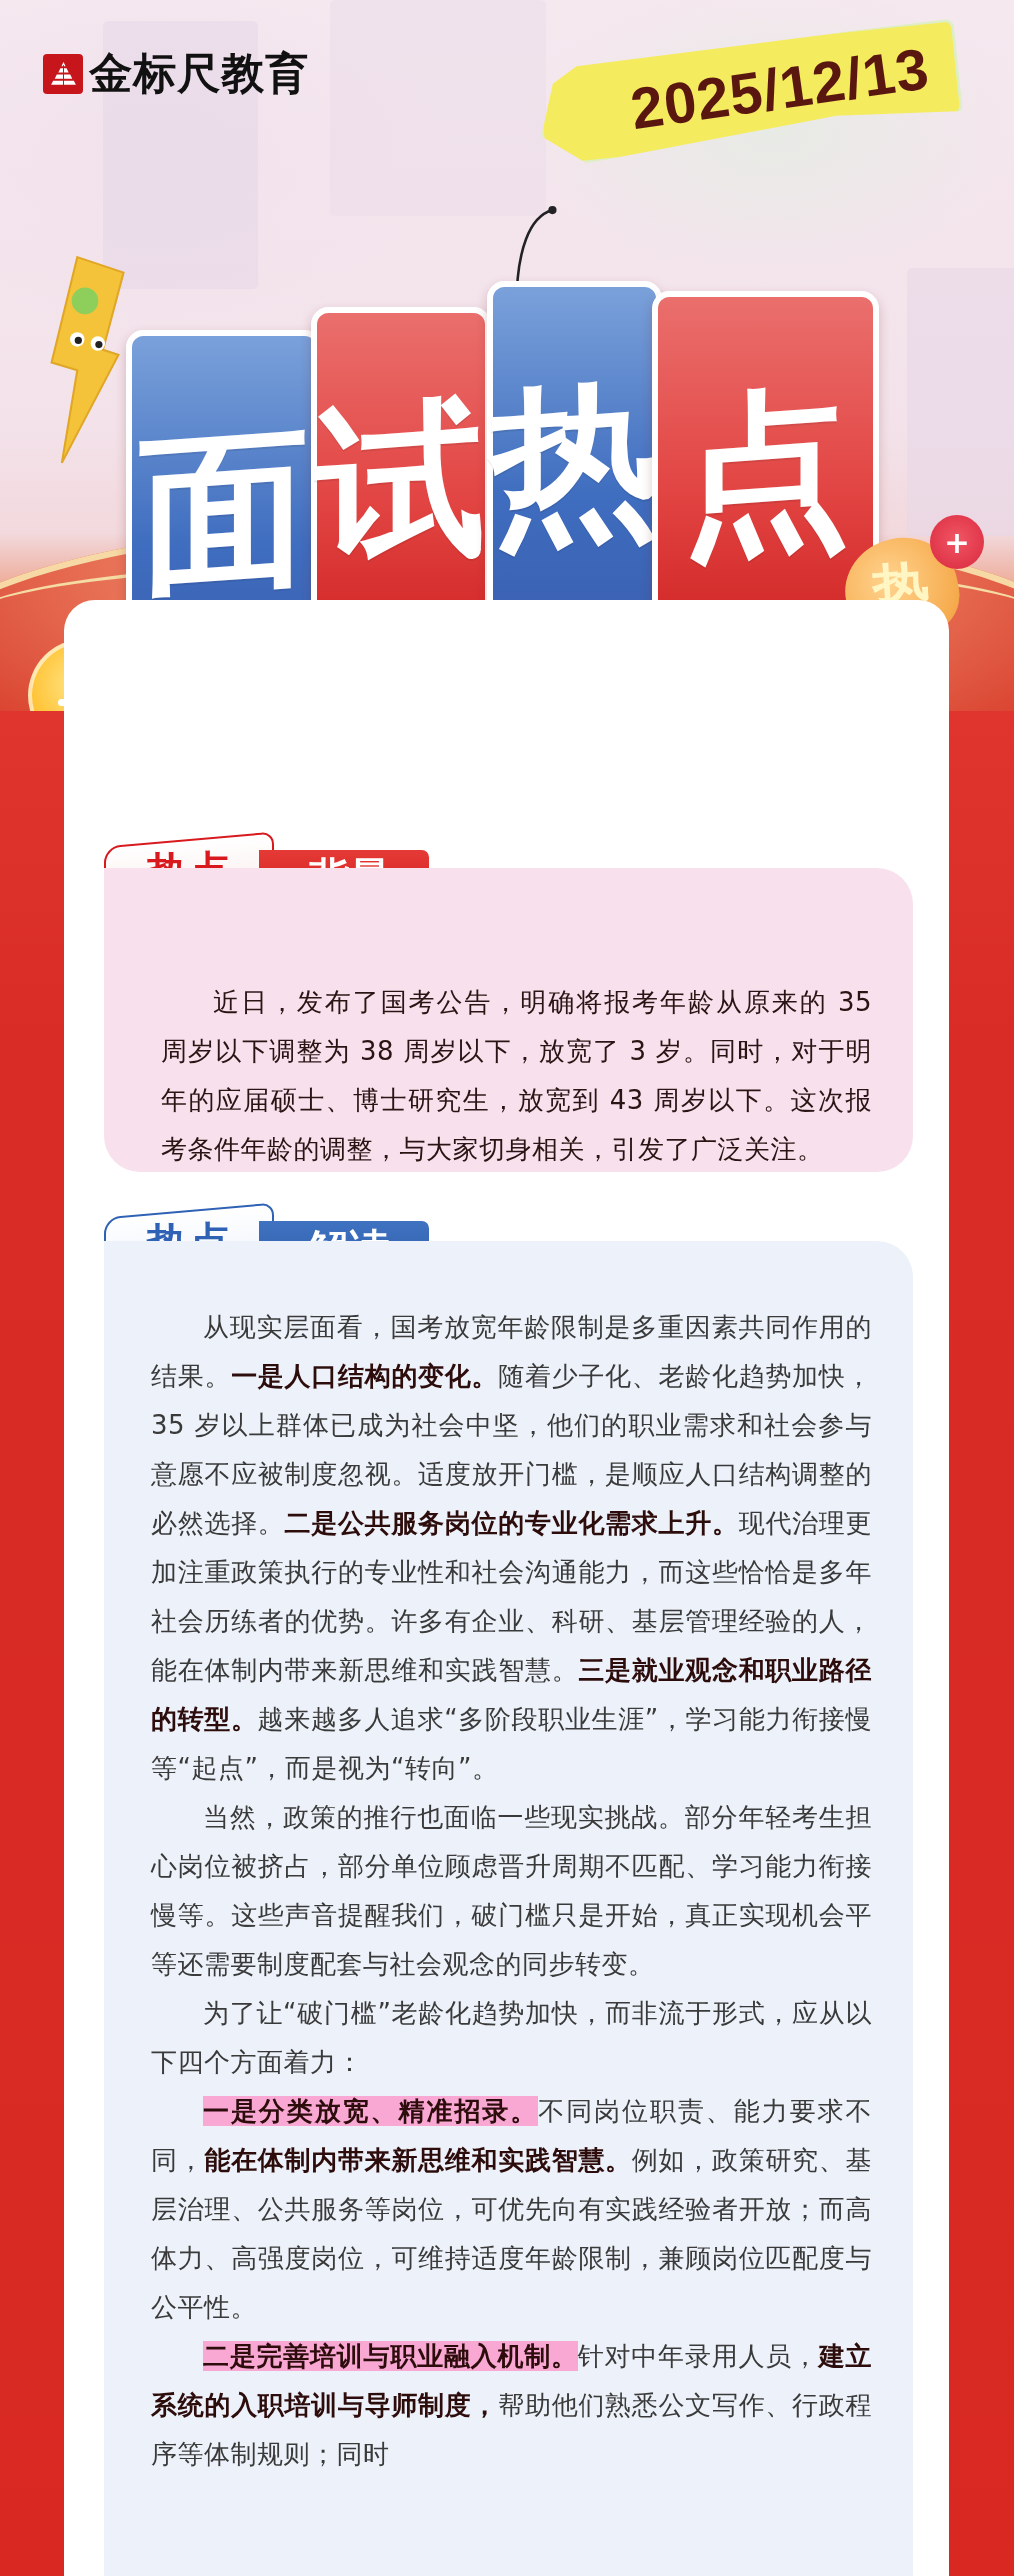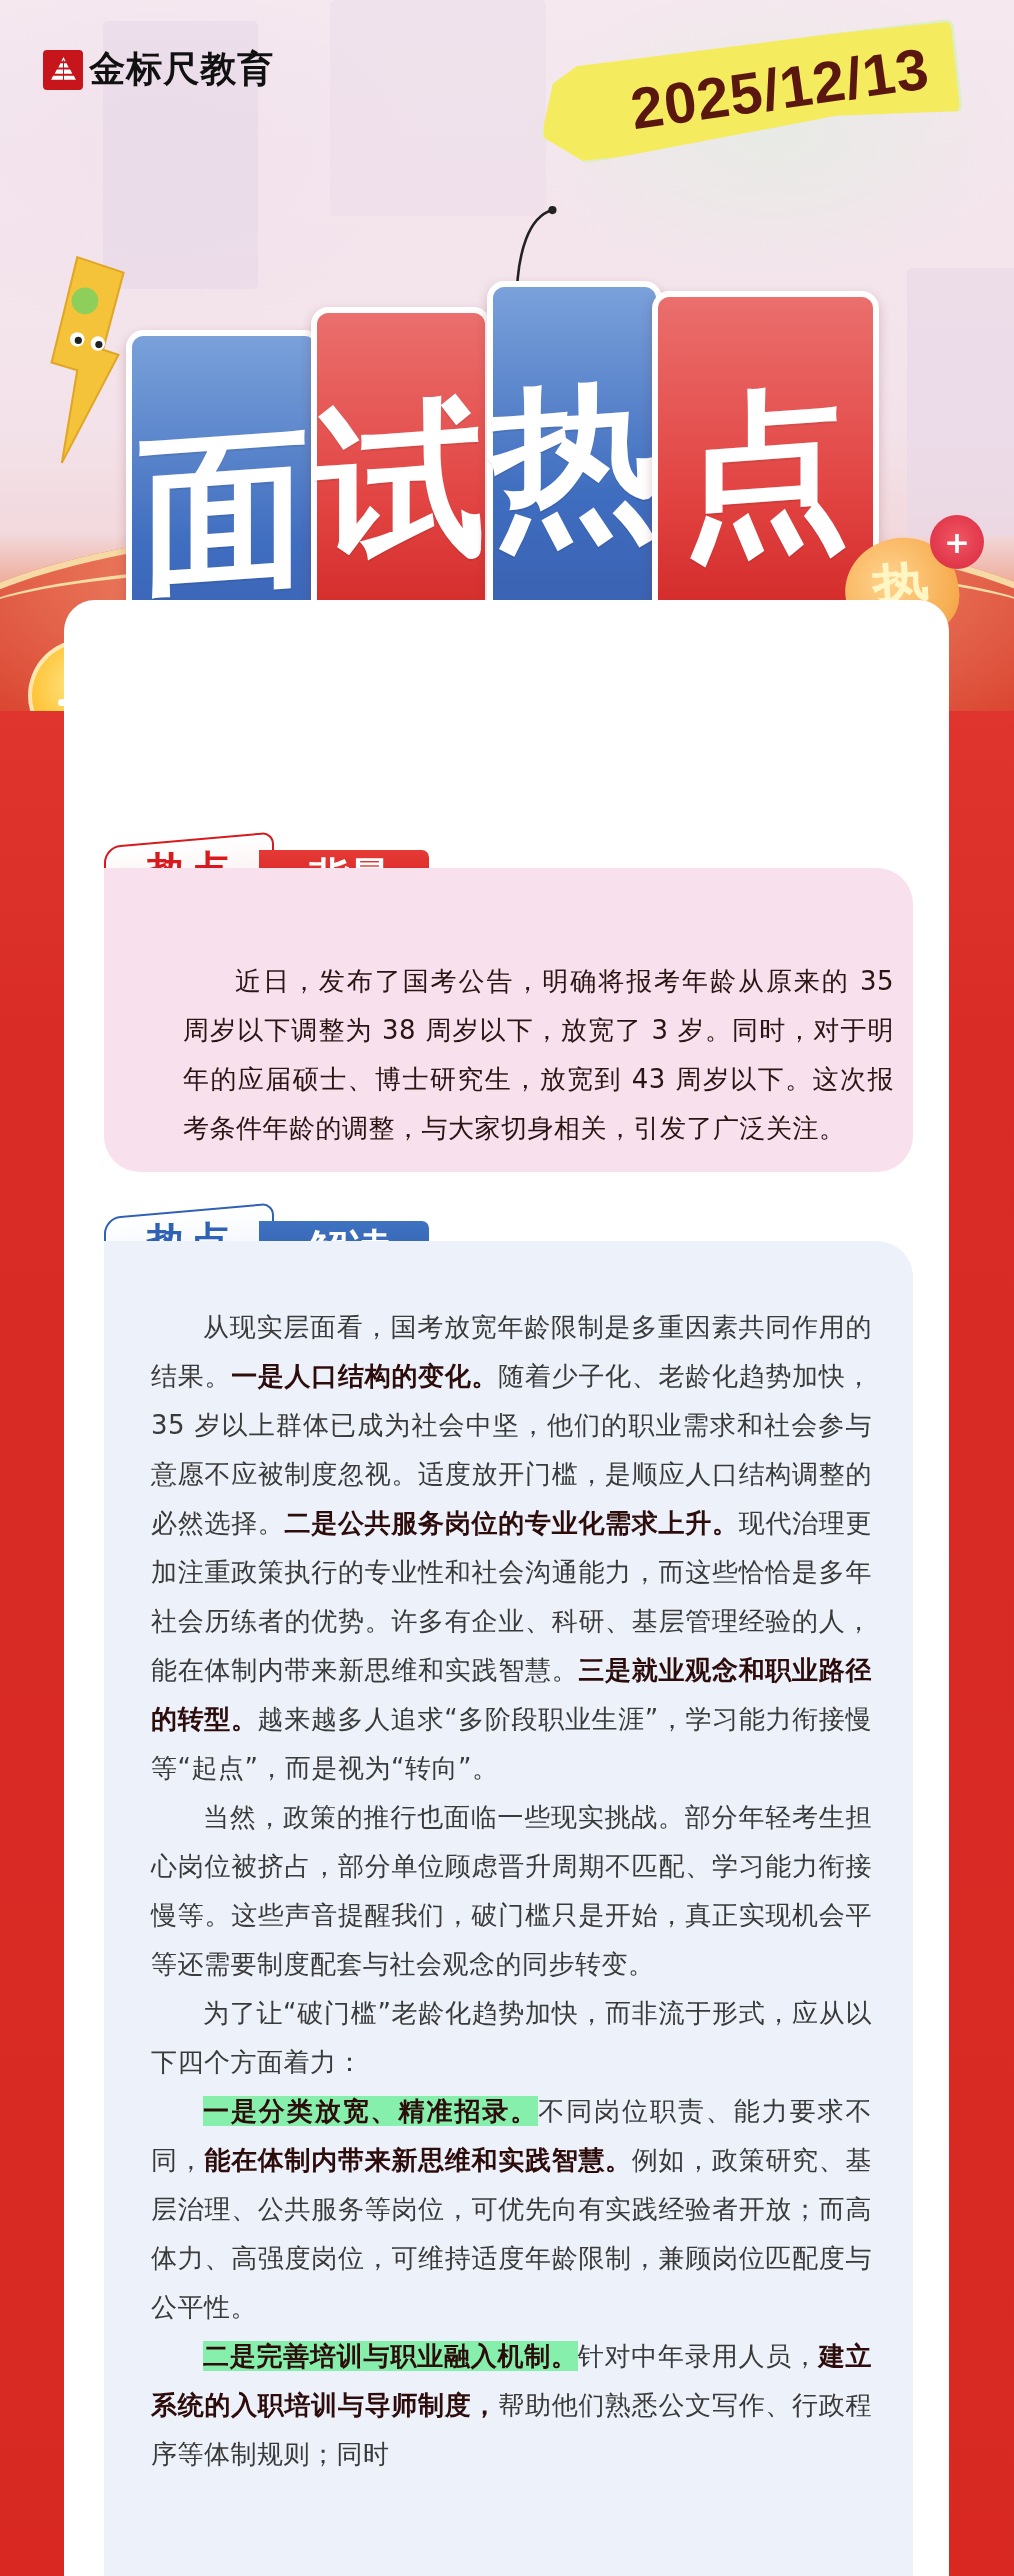--- a/index.html
+++ b/index.html
@@ -28,21 +28,21 @@
   .ring-line {
     position: absolute; left: -31px; top: 556px; width: 1077px; height: 124px;
     border-radius: 50%; border-top: 5.2px solid #f5dba4;
   }
   .logo { position: absolute; left: 43px; top: 45px; display: flex; align-items: center; gap: 6.2px; }
   .logo-mark {
     width: 40px; height: 40px; background: #c7151c; border-radius: 4.1px; position: relative;
     display: flex; align-items: center; justify-content: center;
   }
   .logo-mark svg { width: 31px; height: 29px; }
-  .logo-text { font-family: "DejaVu Sans", sans-serif; font-weight: bold; font-size: 36px; color: #111; letter-spacing: 1px; }
+  .logo-text { font-family: "DejaVu Sans", sans-serif; font-weight: bold; font-size: 43px; color: #111; letter-spacing: 1px; }
 
   .date-tag {
     position: absolute; left: 538px; top: 40px; width: 422px; height: 106px;
     background: #f4ec5e; border: 3.1px solid #dfeec8;
     border-radius: 9.3px 9.3px 31px 31px / 9.3px 9.3px 20.6px 20.6px;
     transform: rotate(-6deg);
     clip-path: polygon(4% 22%, 10% 8%, 100% 0, 100% 88%, 70% 80%, 10% 100%, 0 70%);
     display: flex; align-items: center; justify-content: center;
   }
   .date-text {
@@ -149,21 +149,21 @@
   .box-blue { background: #edf2fa; }
 
   .para {
     position: absolute; font-family: "DejaVu Sans", "Liberation Sans", sans-serif;
     font-size: 26px; line-height: 49px; color: #3a3a3a; text-align: justify;
     letter-spacing: 0.5px;
   }
   .para.bg-text { color: #2b1414; }
   .para p { text-indent: 2em; margin: 0; }
   .para .b { font-weight: bold; color: #2d0c0c; }
-  .para .hl { background: #86efac; font-weight: bold; color: #2d0c0c; }
+  .para .hl { background: #f9a8d4; font-weight: bold; color: #2d0c0c; }
   .para .u { text-decoration: underline; text-decoration-thickness: 1.5px; text-underline-offset: 10.3px; }
 </style>
 </head>
 <body>
 
 <div class="hero">
   <div class="hero-bg"></div>
   <div class="hero-bg-building" style="left:103px;top:20.6px;width:155px;height:268px;"></div>
   <div class="hero-bg-building" style="left:330px;top:0px;width:216px;height:216px;opacity:.6;"></div>
   <div class="hero-bg-building" style="left:907px;top:268px;width:134px;height:268px;"></div>
@@ -235,21 +235,21 @@
 
   <div class="sec-label sec-red" style="left:40px;top:229px;">
     <div class="left">
         <span>热点</span>
       </div>
     <div class="right">
         <span>背景</span>
       </div>
   </div>
   <div class="box box-pink" style="left:40px;top:268px;width:809px;height:304px;"></div>
-  <div class="para bg-text" style="left:97px;top:357px;width:711px;margin-left:22px;">
+  <div class="para bg-text" style="left:97px;top:378px;width:711px;">
     <p>近日，发布了国考公告，明确将报考年龄从原来的 35 周岁以下调整为 38 周岁以下，放宽了 3 岁。同时，对于明年的应届硕士、博士研究生，放宽到 43 周岁以下。这次报考条件年龄的调整，与大家切身相关，引发了广泛关注。</p>
   </div>
 
   <div class="sec-label sec-blue" style="left:40px;top:600px;">
     <div class="left">
         <span>热点</span>
       </div>
     <div class="right">
         <span>解读</span>
       </div>

